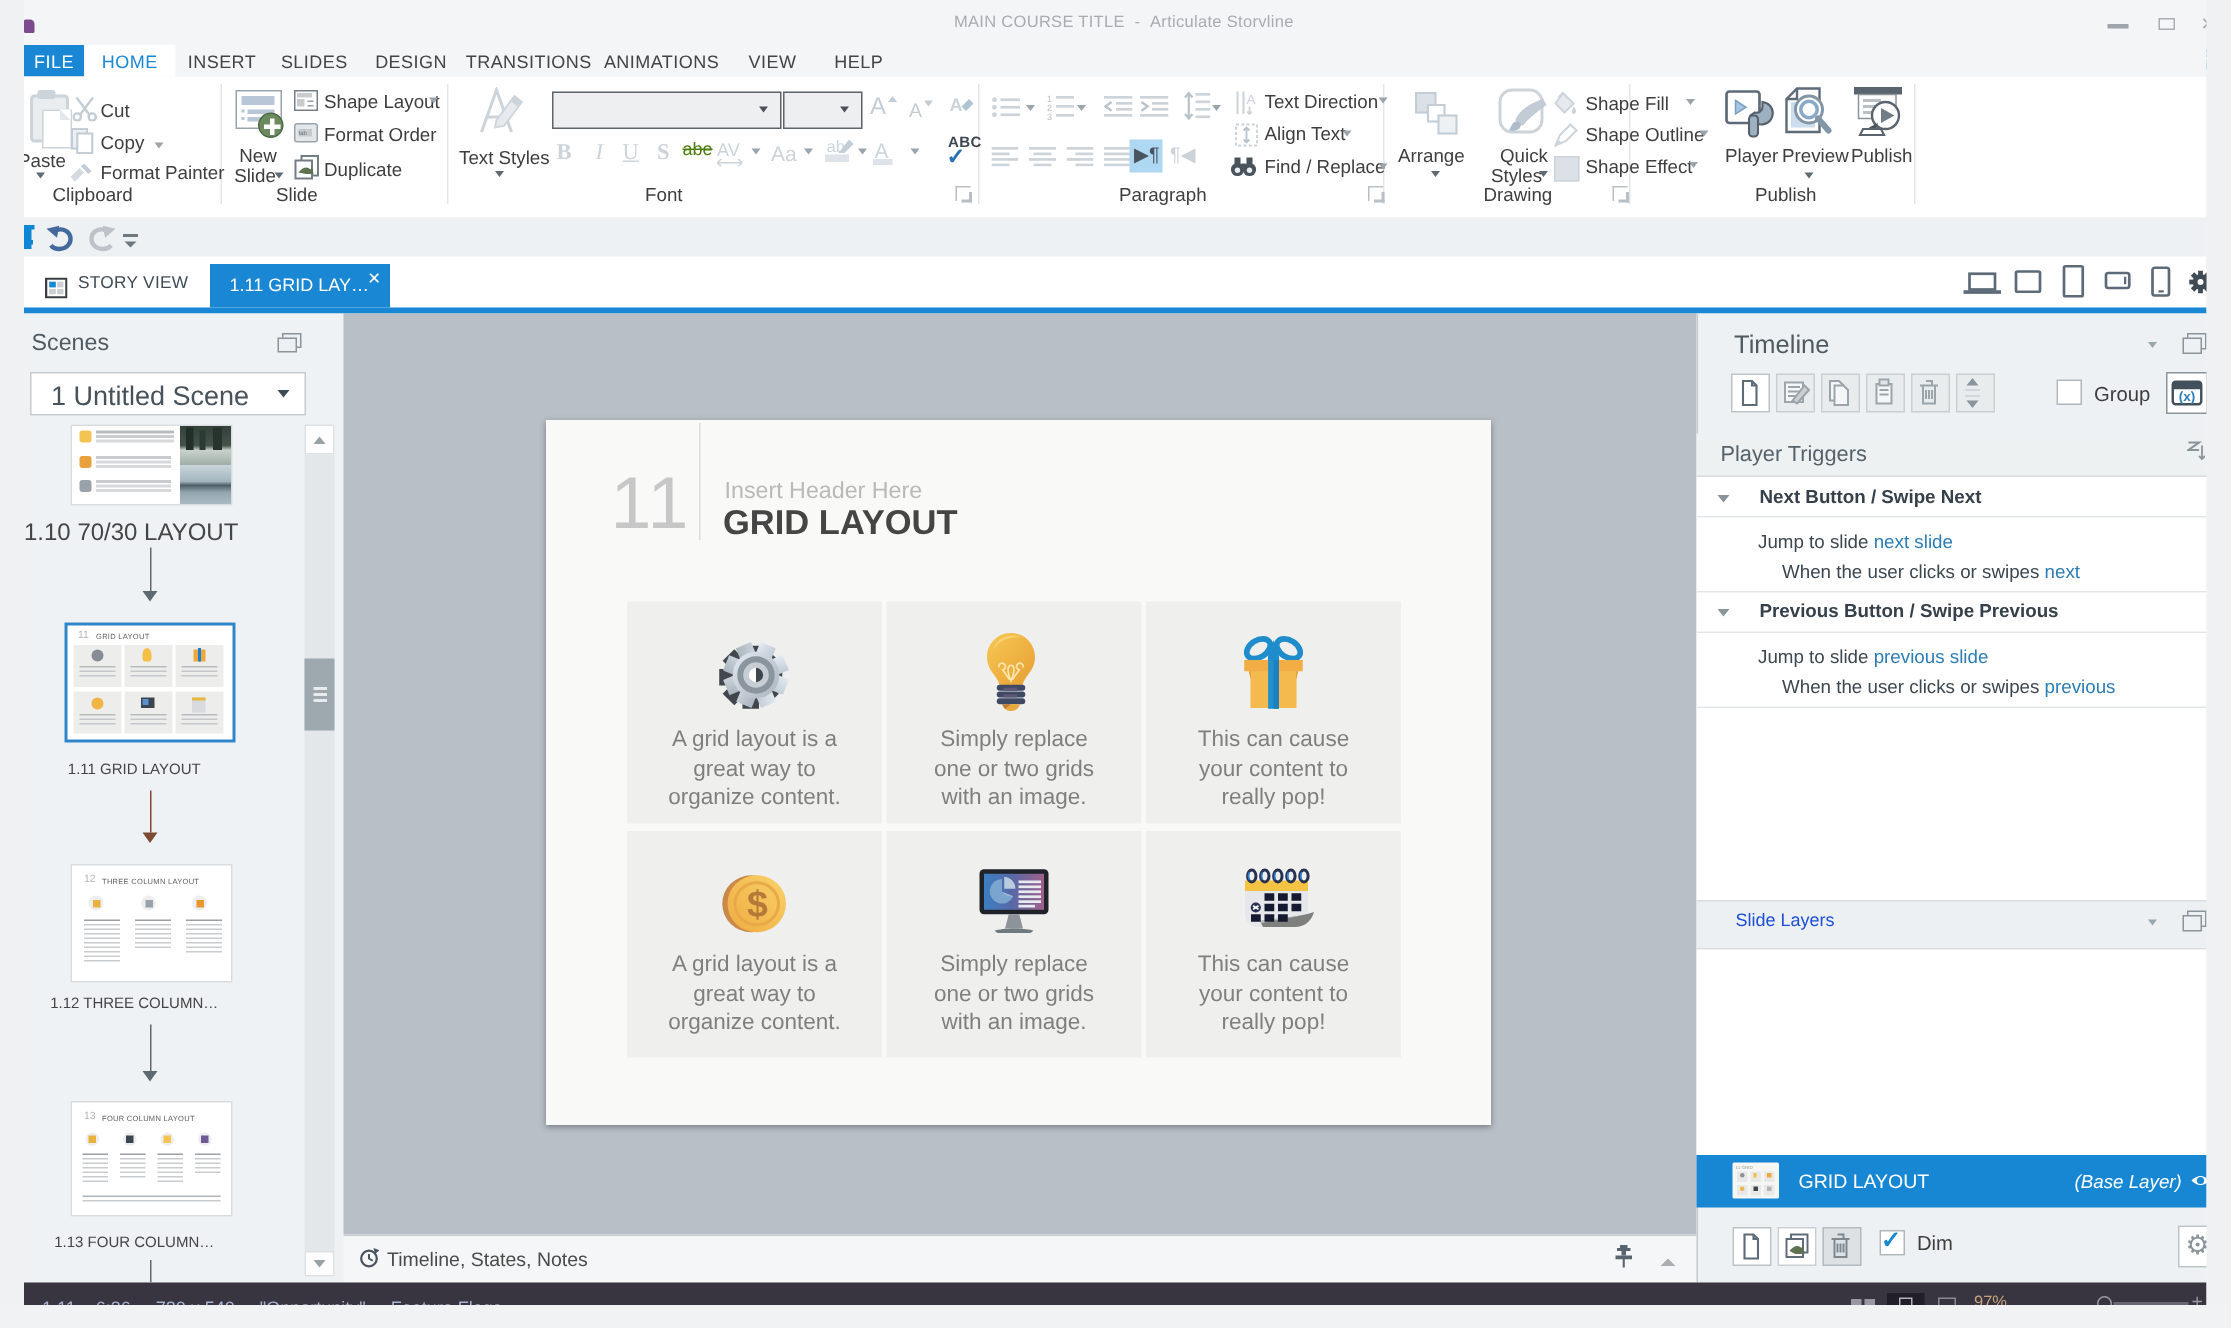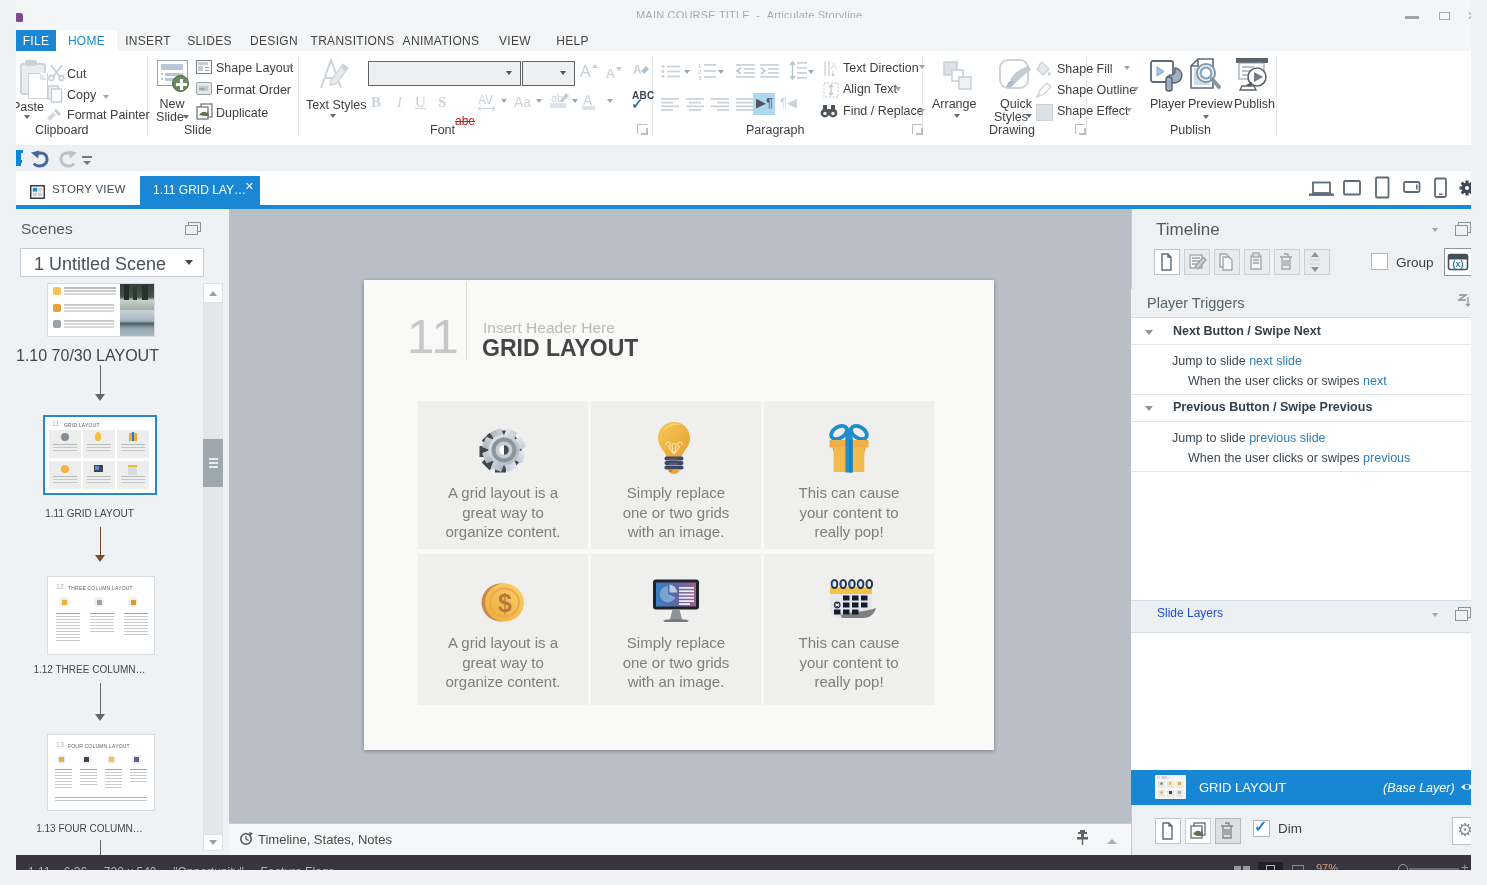--- a/index.html
+++ b/index.html
@@ -161,21 +161,21 @@
   <div class="abs" style="left:633px;top:11px;width:16px;height:16px;">
     <svg width="16" height="16" viewBox="0 0 16 16">
         <text x="0" y="12" font-size="12" font-weight="bold" fill="#ccd4da" font-family="Liberation Sans">A</text>
         <path d="M8 9 L 13 4 L 16 7 L 11 12 Z" fill="#aec3d4"></path>
       </svg>
   </div>
   <div class="t" style="left:371px;top:43px;font-size:15px;font-weight:bold;color:#ccd4da;font-family:'Liberation Serif',serif;">B</div>
   <div class="t" style="left:397px;top:43px;font-size:15px;font-style:italic;color:#ccd4da;font-family:'Liberation Serif',serif;">I</div>
   <div class="t" style="left:415px;top:43px;font-size:15px;color:#ccd4da;text-decoration:underline;font-family:'Liberation Serif',serif;">U</div>
   <div class="t" style="left:438px;top:43px;font-size:15px;font-weight:bold;color:#ccd4da;font-family:'Liberation Serif',serif;">S</div>
-  <div class="t" style="left:455px;top:63px;font-size:12px;color:#b91c1c;text-decoration:line-through;">abe</div>
+  <div class="t" style="left:455px;top:41px;font-size:12px;color:#4d7c0f;text-decoration:line-through;">abe</div>
   <div class="t" style="left:478px;top:42px;font-size:12px;color:#ccd4da;">AV</div>
   <div class="abs" style="left:478px;top:55px;width:17px;height:5px;">
       <svg width="17" height="5">
         <path d="M0 2.5 L 17 2.5 M 3 0 L 0 2.5 L 3 5 M 14 0 L 17 2.5 L 14 5" stroke="#ccd4da" fill="none"></path>
       </svg>
     </div>
   <div class="caret" style="left:501px;top:48px;"></div>
   <div class="t" style="left:514px;top:43px;font-size:14px;color:#ccd4da;">Aa</div>
   <div class="caret" style="left:536px;top:48px;"></div>
   <div class="t" style="left:551px;top:41px;font-size:11px;color:#ccd4da;">ab</div>

